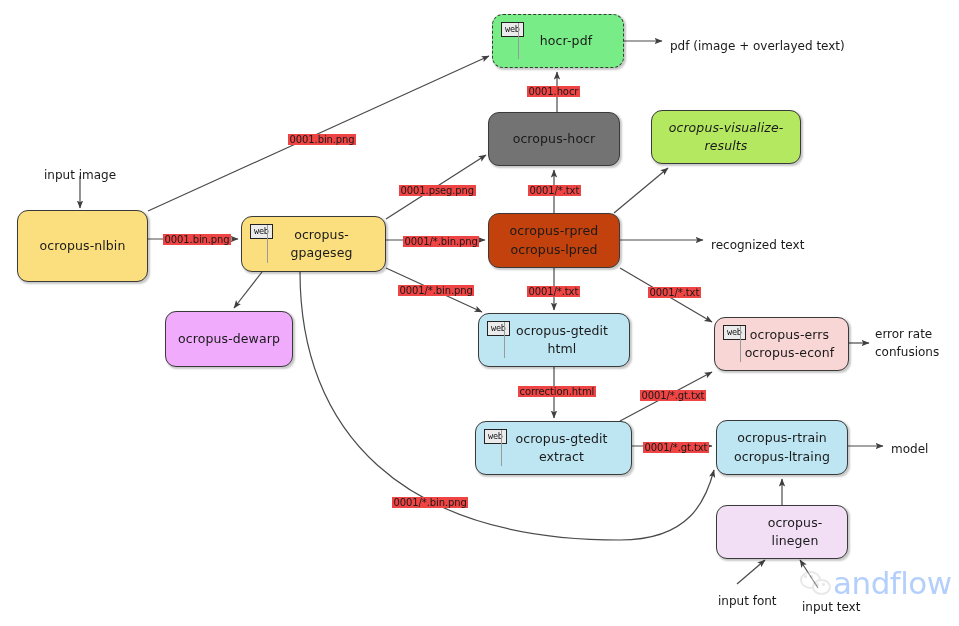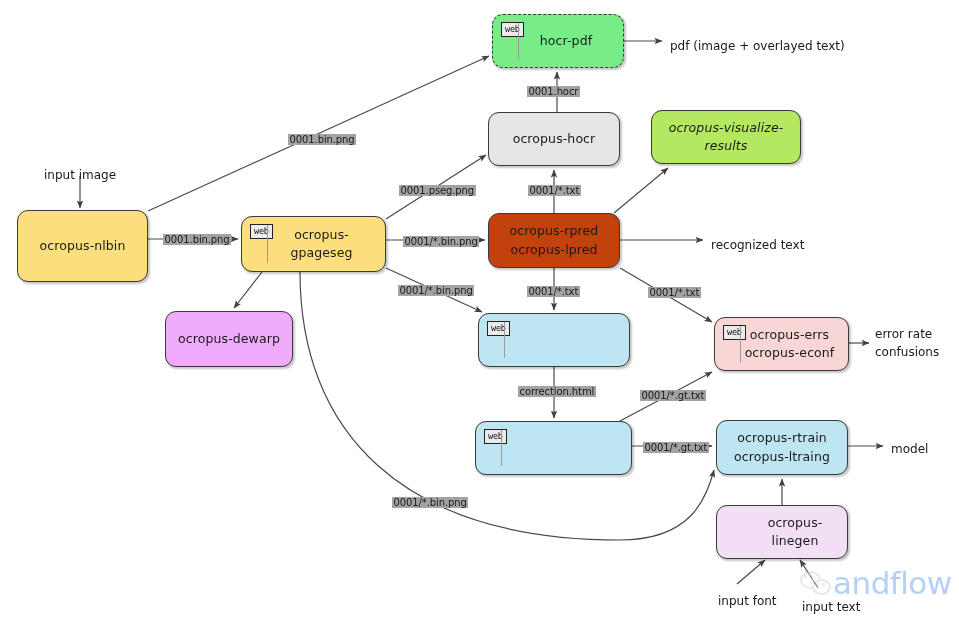--- a/index.html
+++ b/index.html
@@ -76,21 +76,21 @@
     position: absolute;
     font-size: 12px;
     color: #1a1a1a;
     white-space: pre-line;
     line-height: 1.5;
   }
   .edgelabel {
     position: absolute;
     font-size: 10px;
     color: #1a1a1a;
-    background: #a3a3a3;
+    background: #ef4444;
     padding: 0 1.5px;
     white-space: nowrap;
     letter-spacing: -0.1px;
   }
   .watermark {
     position: absolute;
     left: 800px;
     top: 565px;
     display: flex;
     align-items: center;
@@ -203,43 +203,45 @@
         <div class="label">ocropus-gpageseg</div>
       </div>
       <div class="node" style="left: 165px; top: 311px; width: 128px; height: 56px; background: #f0abfc;">
         <div class="label">ocropus-dewarp</div>
       </div>
       <div class="node dashed webnode" style="left: 492px; top: 14px; width: 132px; height: 54px; background: rgb(120, 237, 135);">
         <div class="webbadge">web</div>
         <div class="webrule"></div>
         <div class="label">hocr-pdf</div>
       </div>
-      <div class="node" style="left: 488px; top: 112px; width: 132px; height: 54px; background: #e5e5e5;">
+      <div class="node" style="left: 488px; top: 112px; width: 132px; height: 54px; background: #737373;">
         <div class="label">ocropus-hocr</div>
       </div>
       <div class="node" style="left: 651px; top: 110px; width: 150px; height: 54px; background: rgb(179, 232, 96); font-style: italic;">
         <div class="label">ocropus-visualize-results</div>
       </div>
       <div class="node" style="left: 488px; top: 213px; width: 132px; height: 55px; background: #c2410c;">
         <div class="label">ocropus-rpred
 ocropus-lpred</div>
       </div>
       <div class="node webnode" style="left: 478px; top: 313px; width: 152px; height: 54px; background: rgb(189, 229, 242);">
         <div class="webbadge">web</div>
         <div class="webrule"></div>
+        <div class="label">ocropus-gtedit html</div>
       </div>
       <div class="node webnode" style="left: 714px; top: 317px; width: 135px; height: 54px; background: rgb(248, 214, 214);">
         <div class="webbadge">web</div>
         <div class="webrule"></div>
         <div class="label">ocropus-errs
 ocropus-econf</div>
       </div>
       <div class="node webnode" style="left: 475px; top: 421px; width: 157px; height: 54px; background: rgb(189, 229, 242);">
         <div class="webbadge">web</div>
         <div class="webrule"></div>
+        <div class="label">ocropus-gtedit extract</div>
       </div>
       <div class="node" style="left: 716px; top: 420px; width: 132px; height: 55px; background: rgb(189, 229, 242);">
         <div class="label">ocropus-rtrain
 ocropus-ltraing</div>
       </div>
       <div class="node" style="left: 716px; top: 505px; width: 132px; height: 54px; background: rgb(242, 223, 246); padding-left: 26px;">
         <div class="label">ocropus-linegen</div>
       </div>
     </div>
   <div id="texts-layer">

